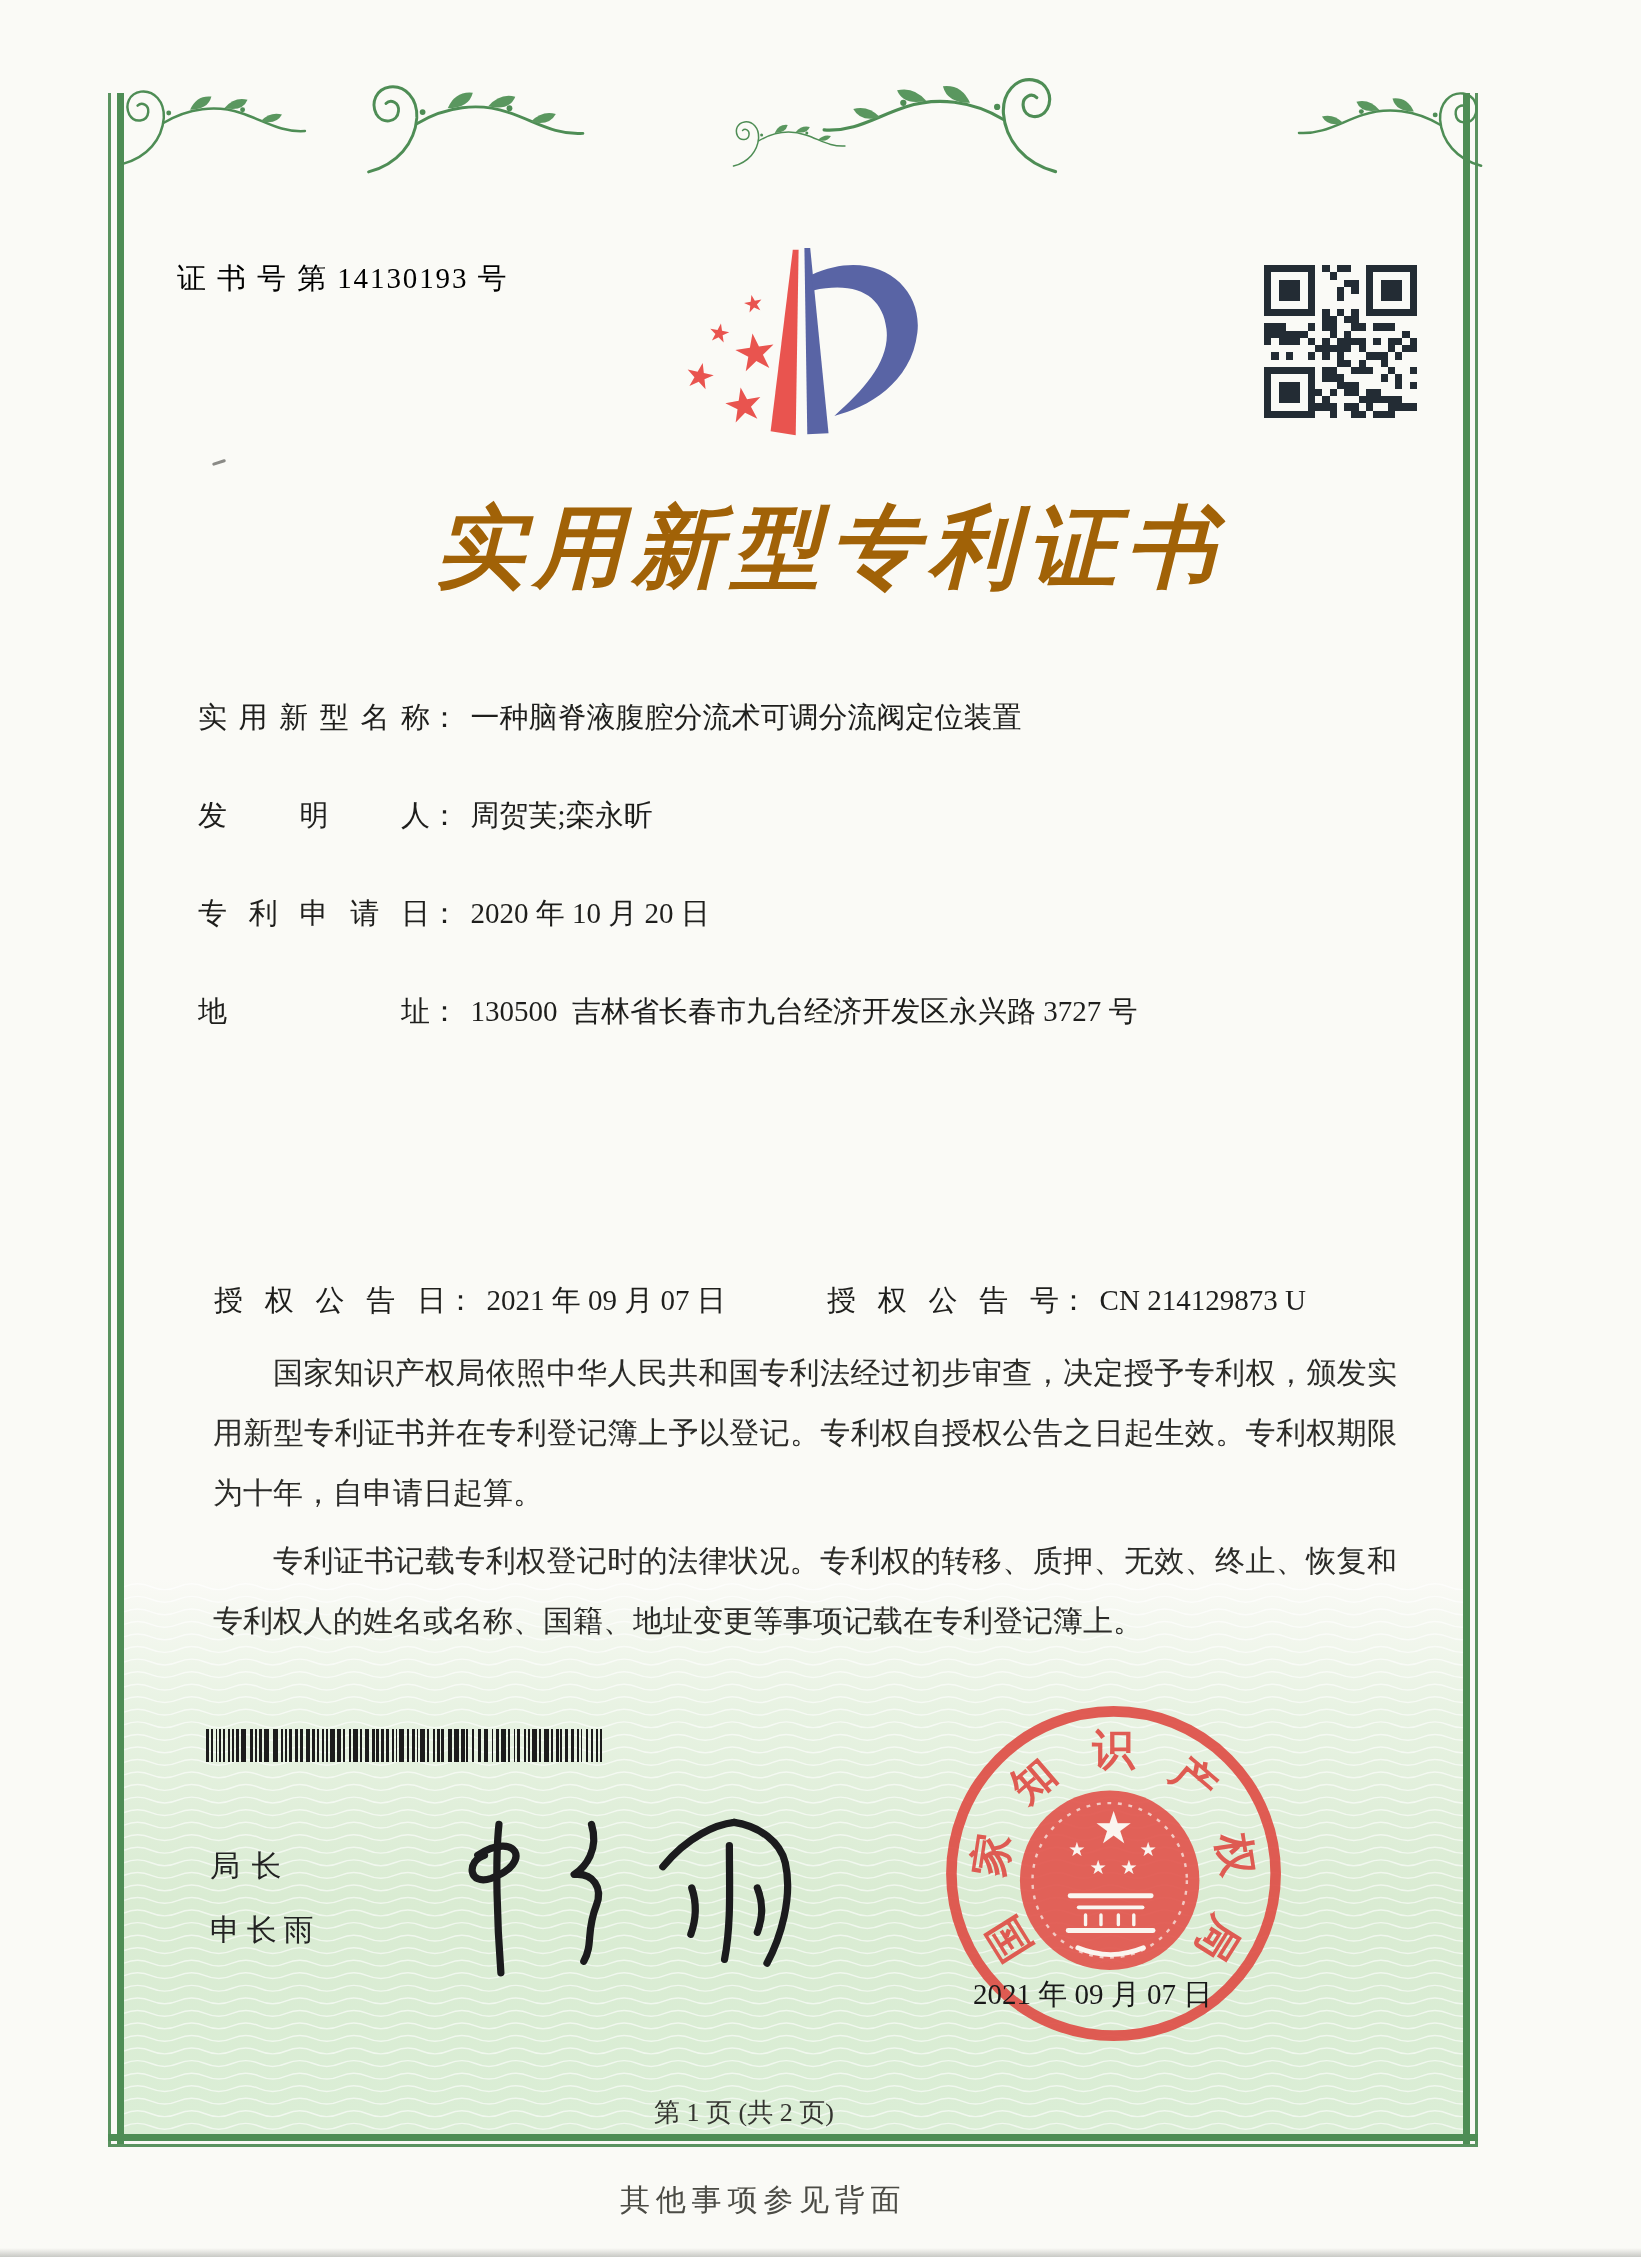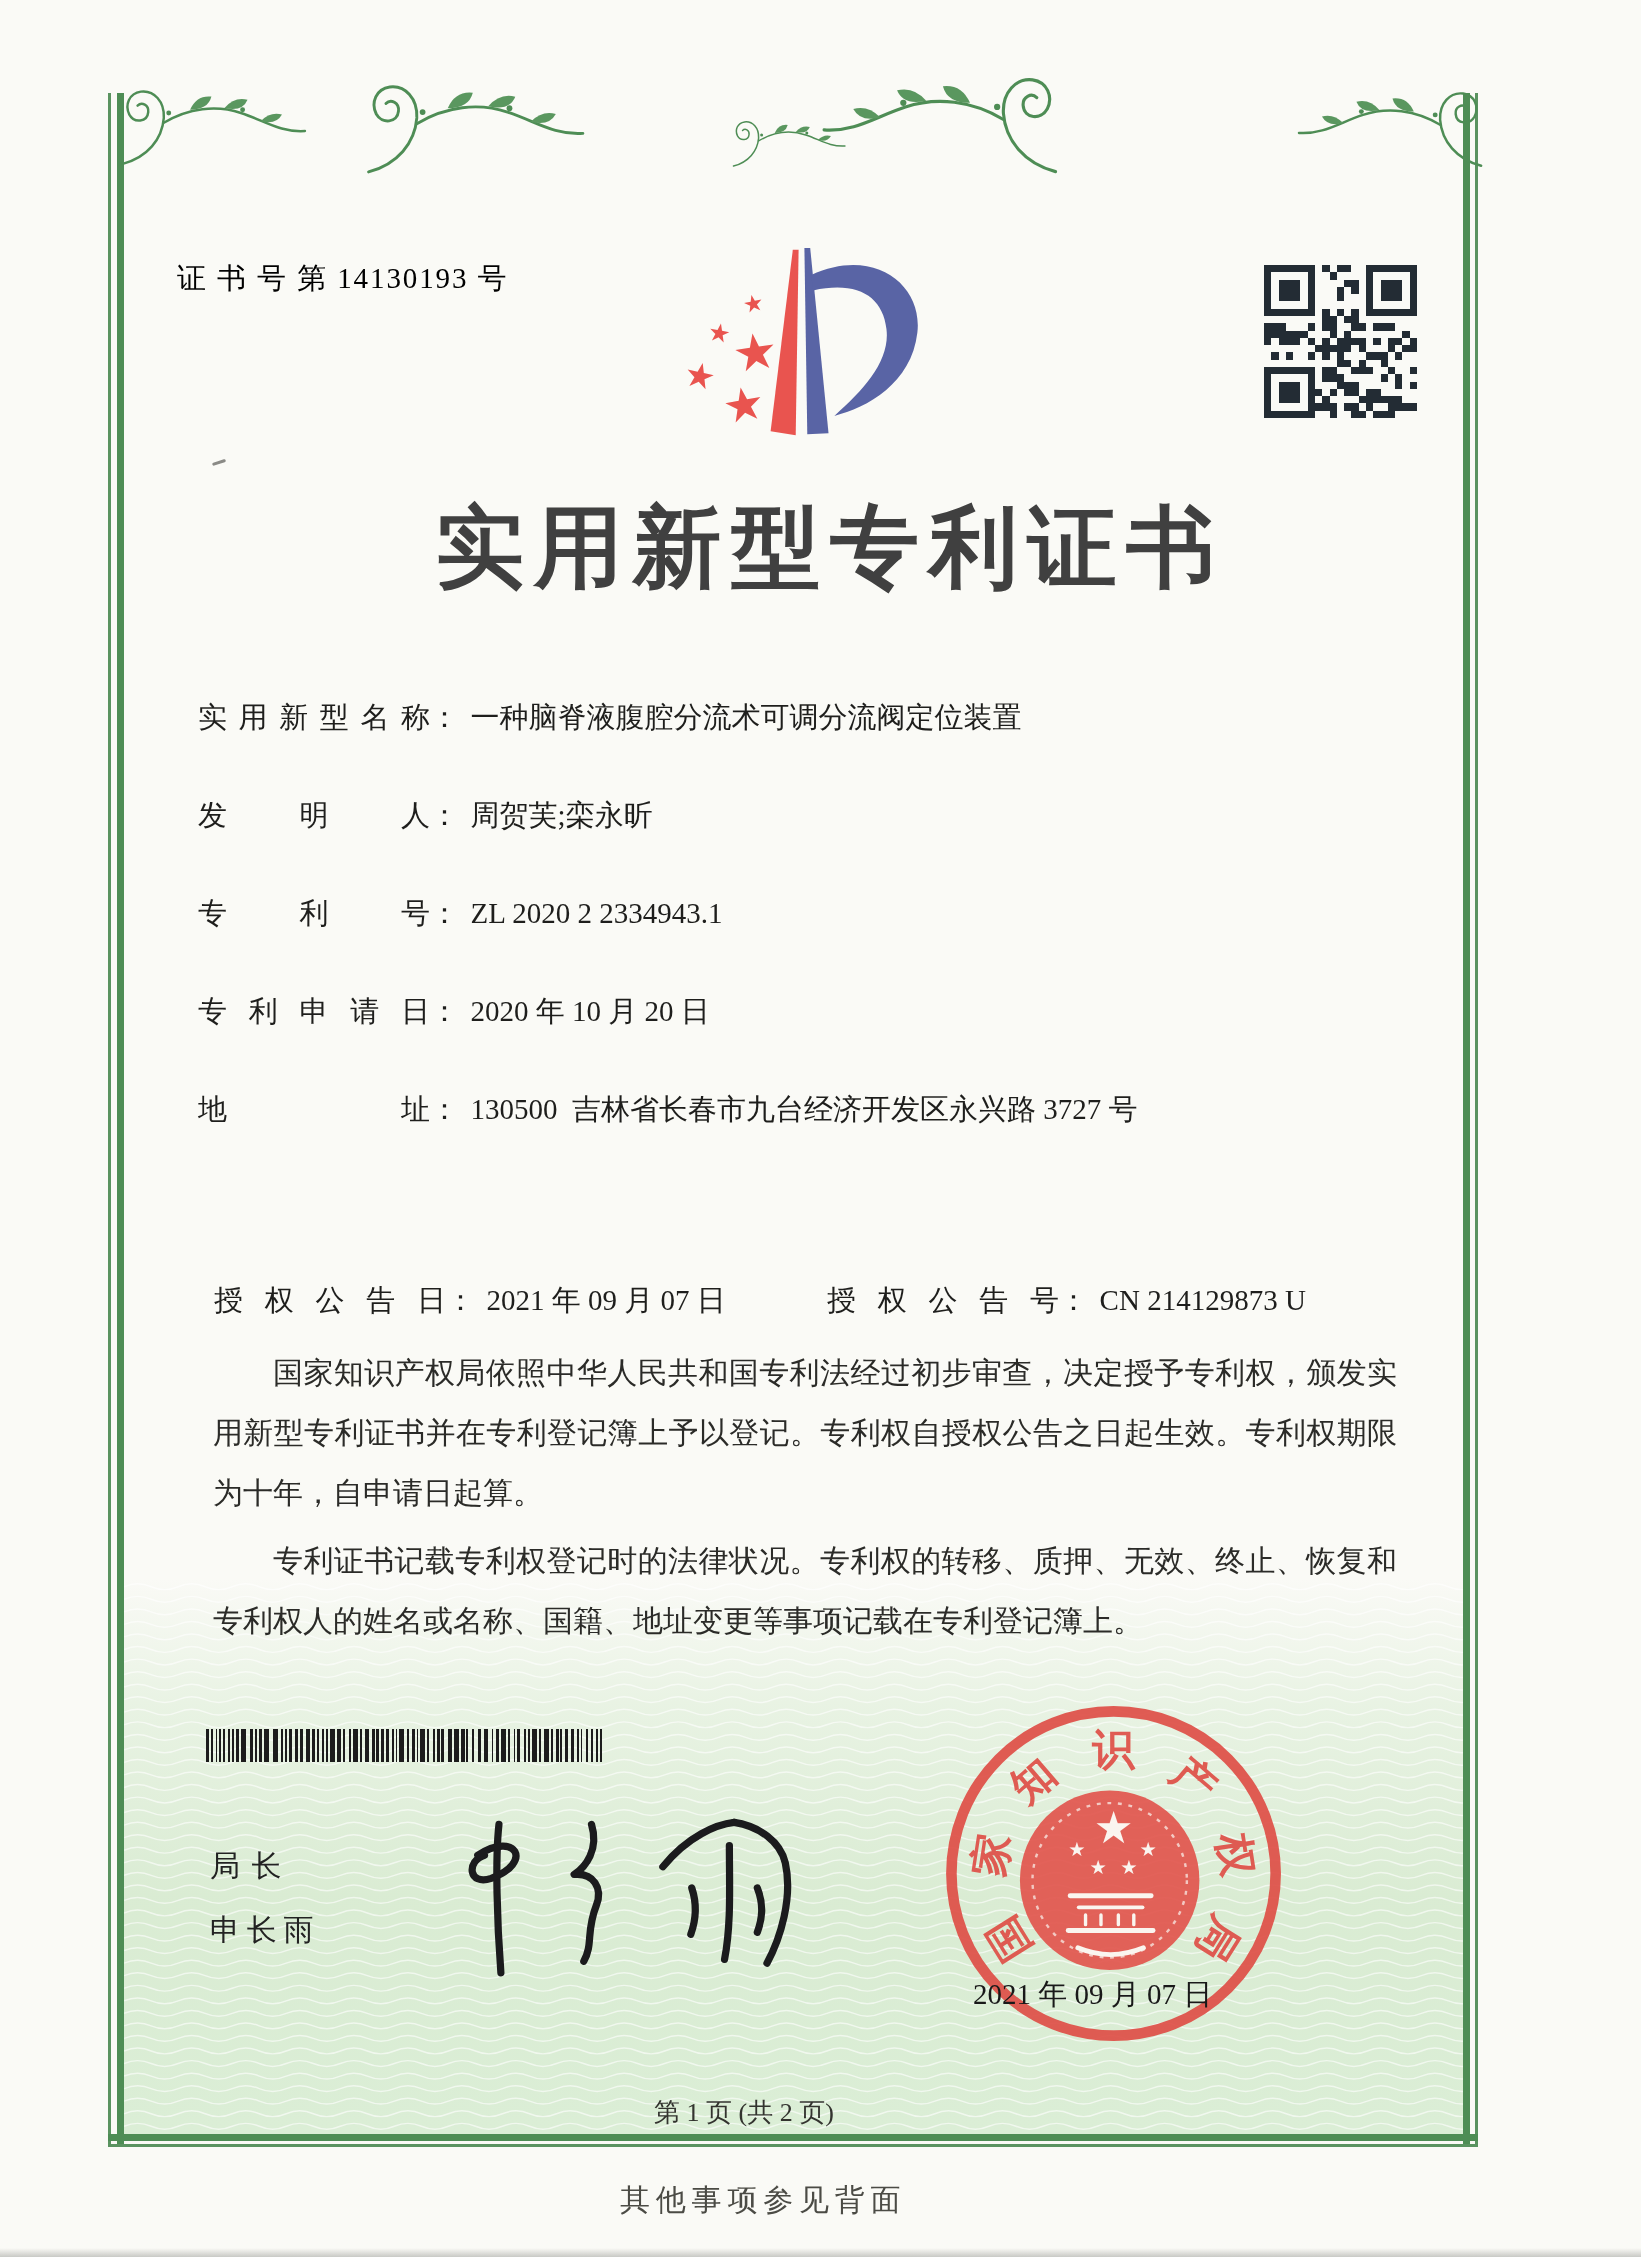--- a/index.html
+++ b/index.html
@@ -19,21 +19,21 @@
   .b-bottom-thin {position:absolute; left:108px; top:2144px; width:1370px; height:2.9px; background:#5a9360;}
   
   .green-band{
     position:absolute; left:124px; top:1579px; width:1339px; height:555px; z-index:1;
     background:linear-gradient(180deg, rgba(226,241,222,0) 0px, rgba(221,238,215,.6) 126px, rgba(216,235,209,.95) 319px, #dbeed6 555px);
   }
   .green-band svg{position:absolute;left:0;top:0;}
   
   .certno{position:absolute; left:177px; top:259px; font-size:29px; letter-spacing:1.9px; color:#000000;}
   .title{position:absolute; left:415px; top:498px; width:830px; text-align:center;
-         font-size:89px; font-weight:600; letter-spacing:9.7px; color:#404040; line-height:100px;}
+         font-size:89px; font-weight:600; letter-spacing:9.7px; color:#a16207; line-height:100px;font-style:italic;}
   .fields{position:absolute; left:198px; top:697px; z-index:2;text-decoration:underline;}
   .frow{height:41px; line-height:41px; margin-bottom:57px; font-size:29px; white-space:nowrap;}
   .flabel{display:inline-block; width:232px; text-align:justify; text-align-last:justify; vertical-align:top;}
   .fcolon{display:inline-block; vertical-align:top;}
   .fvalue{display:inline-block; margin-left:11.6px; vertical-align:top; white-space:pre-wrap;}
   .grant-row{position:absolute; left:198px; top:1280px; font-size:29px; line-height:41px; white-space:nowrap; z-index:2;margin-left:16px;}
   .grant-second{position:absolute; left:613px; top:0;}
   .paras{position:absolute; left:205px; top:1335px; width:1200px; z-index:2;
          font-size:30px; line-height:60px; text-align:justify; color:#2b2b28;}
   .paras p{margin:8px; text-indent:2em;font-family:Liberation Serif, serif;}
@@ -388,23 +388,20 @@
   <div class="title">实用新型专利证书</div>
 
   <div class="fields">
     <div class="frow">
       <span class="flabel">实用新型名称</span><span class="fcolon">：</span><span class="fvalue">一种脑脊液腹腔分流术可调分流阀定位装置</span>
     </div>
     <div class="frow">
       <span class="flabel">发明人</span><span class="fcolon">：</span><span class="fvalue">周贺芙;栾永昕</span>
     </div>
     <div class="frow">
-      <span class="flabel">专利号</span><span class="fcolon">：</span><span class="fvalue">ZL 2020 2 2334943.1</span>
-    </div>
-    <div class="frow">
       <span class="flabel">专利申请日</span><span class="fcolon">：</span><span class="fvalue">2020 年 10 月 20 日</span>
     </div>
     <div class="frow">
       <span class="flabel">地址</span><span class="fcolon">：</span><span class="fvalue">130500  吉林省长春市九台经济开发区永兴路 3727 号</span>
     </div>
   </div>
 
   <div class="grant-row">
     <span class="flabel">授权公告日</span><span class="fcolon">：</span><span class="fvalue">2021 年 09 月 07 日</span>
     <span class="grant-second">

